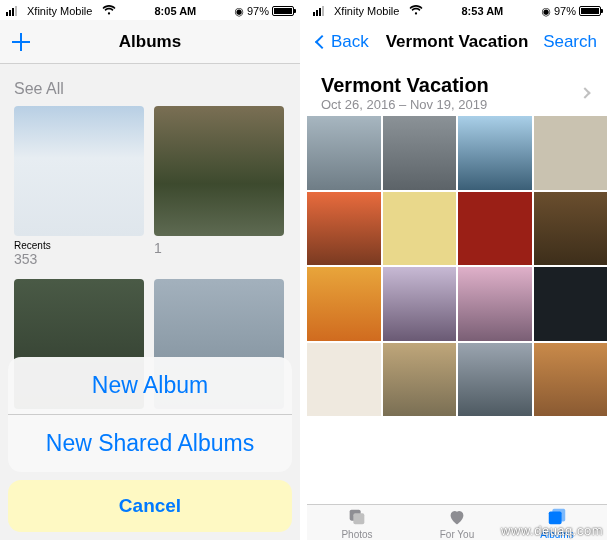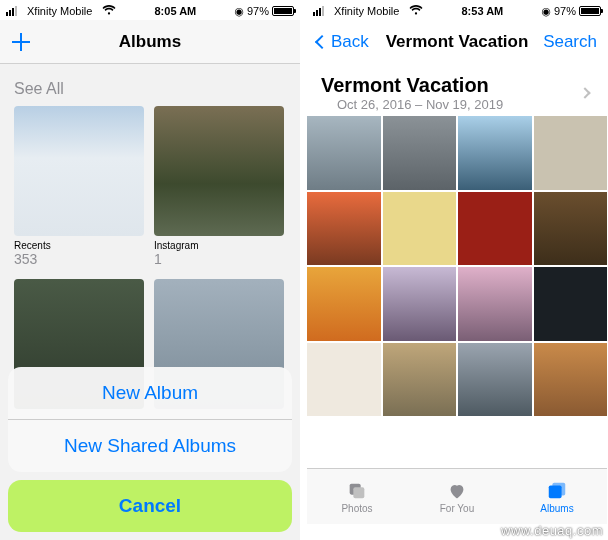--- a/index.html
+++ b/index.html
@@ -44,34 +44,34 @@
   .section-head h2 { font-size:21px; font-weight:700; color:#000;}
   .seeall { color:#8e8e93; font-size:16px;}
   .thumbrow { display:flex; gap:10px; padding:0 14px; }
   .thumb { width:130px; }
   .thumb .img { width:130px; height:130px; border-radius:4px; background-size:cover; background-position:center; margin-bottom:4px;}
   .thumb .label { font-size:10px; color:#000;}
   .thumb .count { font-size:14px; color:#8e8e93;}
   
   .sheet-wrap { position:absolute; left:0; right:0; bottom:0; padding:8px; }
   .sheet { background:rgba(248,248,248,0.96); border-radius:13px; overflow:hidden; margin-bottom:8px; }
-  .sheet button { display:block; width:100%; background:transparent; border:0; border-top:0.5px solid #ccc; padding:15px 0; font-size:19px; color:#007aff; }
+  .sheet button { display:block; width:100%; background:transparent; border:0; border-top:0.5px solid #ccc; padding:15px 0; font-size:23px; color:#007aff; }
   .sheet button:first-child { border-top:0;}
-  .cancel { background:#bef264; border-radius:13px; }
+  .cancel { background:#fef9c3; border-radius:13px; }
   .cancel button { display:block; width:100%; background:transparent; border:0; padding:15px 0; font-size:19px; font-weight:600; color:#007aff;}
   
   .album-head { padding:10px 14px 2px 14px; display:flex; justify-content:space-between; align-items:center;}
   .album-head .text .t { font-size:20px; font-weight:700; color:#000;}
-  .album-head .text .d { font-size:13px; color:#8e8e93;margin-left:16px;}
+  .album-head .text .d { font-size:13px; color:#8e8e93;}
   .chev-r { width:8px; height:8px; border-top:2px solid #c0c0c0; border-right:2px solid #c0c0c0; transform:rotate(45deg); margin-right:4px;}
   
   .grid { display:grid; grid-template-columns:repeat(4,1fr); gap:2px; padding:2px 0 0 0;}
   .cell { aspect-ratio:1/1; background-size:cover; background-position:center;}
   
-  .tabbar { position:absolute; bottom:16px; left:0; right:0; height:56px; background:#f8f8f8; border-top:0.5px solid #ccc; display:flex;margin-top:10px; }
+  .tabbar { position:absolute; bottom:0; left:0; right:0; height:36px; background:#f8f8f8; border-top:0.5px solid #ccc; display:flex;margin-top:10px; }
   .tab { flex:1; display:flex; flex-direction:column; align-items:center; justify-content:center; gap:1px; color:#8e8e93; font-size:10px;}
   .tab.active { color:#007aff;}
   .tab svg { width:24px; height:22px;}
   .watermark { position:absolute; right:4px; bottom:2px; font-size:13px; color:#fff; text-shadow:0 0 2px #000; letter-spacing:0.5px;}
 
   
   .th-snow { background:linear-gradient(180deg,#b8cfe4 0%,#e7edf2 40%,#dfe6ec 100%);}
   .th-pond { background:linear-gradient(180deg,#7a6f54 0%,#3d4a2e 60%,#5e6a52 100%);}
   .th-tree { background:linear-gradient(180deg,#4a5a46 0%,#2e3a2c 100%);}
   .th-road { background:linear-gradient(0deg,#7a8a96,#a3b1bd);}
@@ -126,21 +126,20 @@
   </div>
 
   <div class="thumbrow">
     <div class="thumb">
       <div class="img th-snow"></div>
       <div class="label">Recents</div>
       <div class="count">353</div>
     </div>
     <div class="thumb">
       <div class="img th-pond"></div>
-      <div class="label">Instagram</div>
       <div class="count">1</div>
     </div>
     <div class="thumb" style="width:22px; overflow:hidden;">
 
       <div class="label">R</div>
     </div>
   </div>
   <div class="thumbrow" style="margin-top:12px;">
     <div class="thumb">
         <div class="img th-tree"></div>

